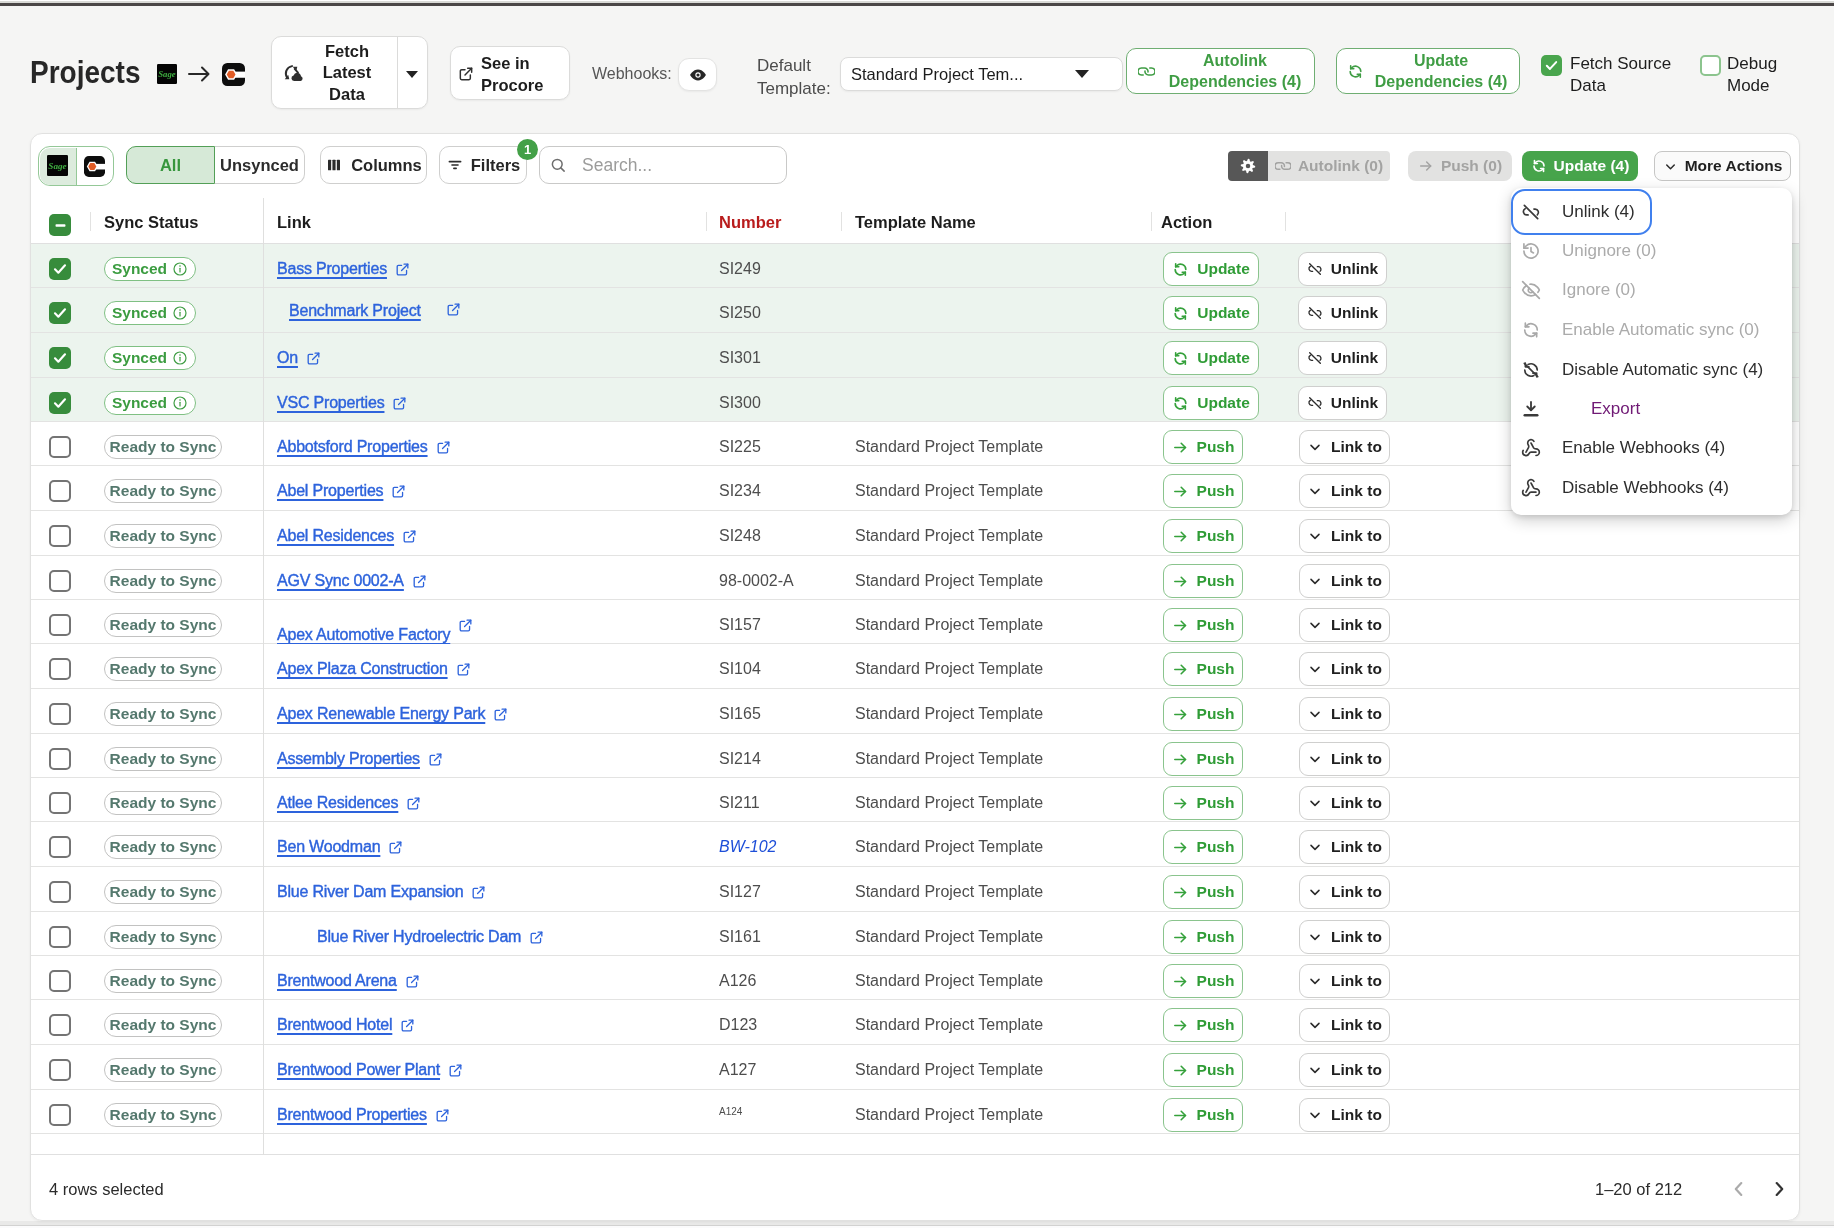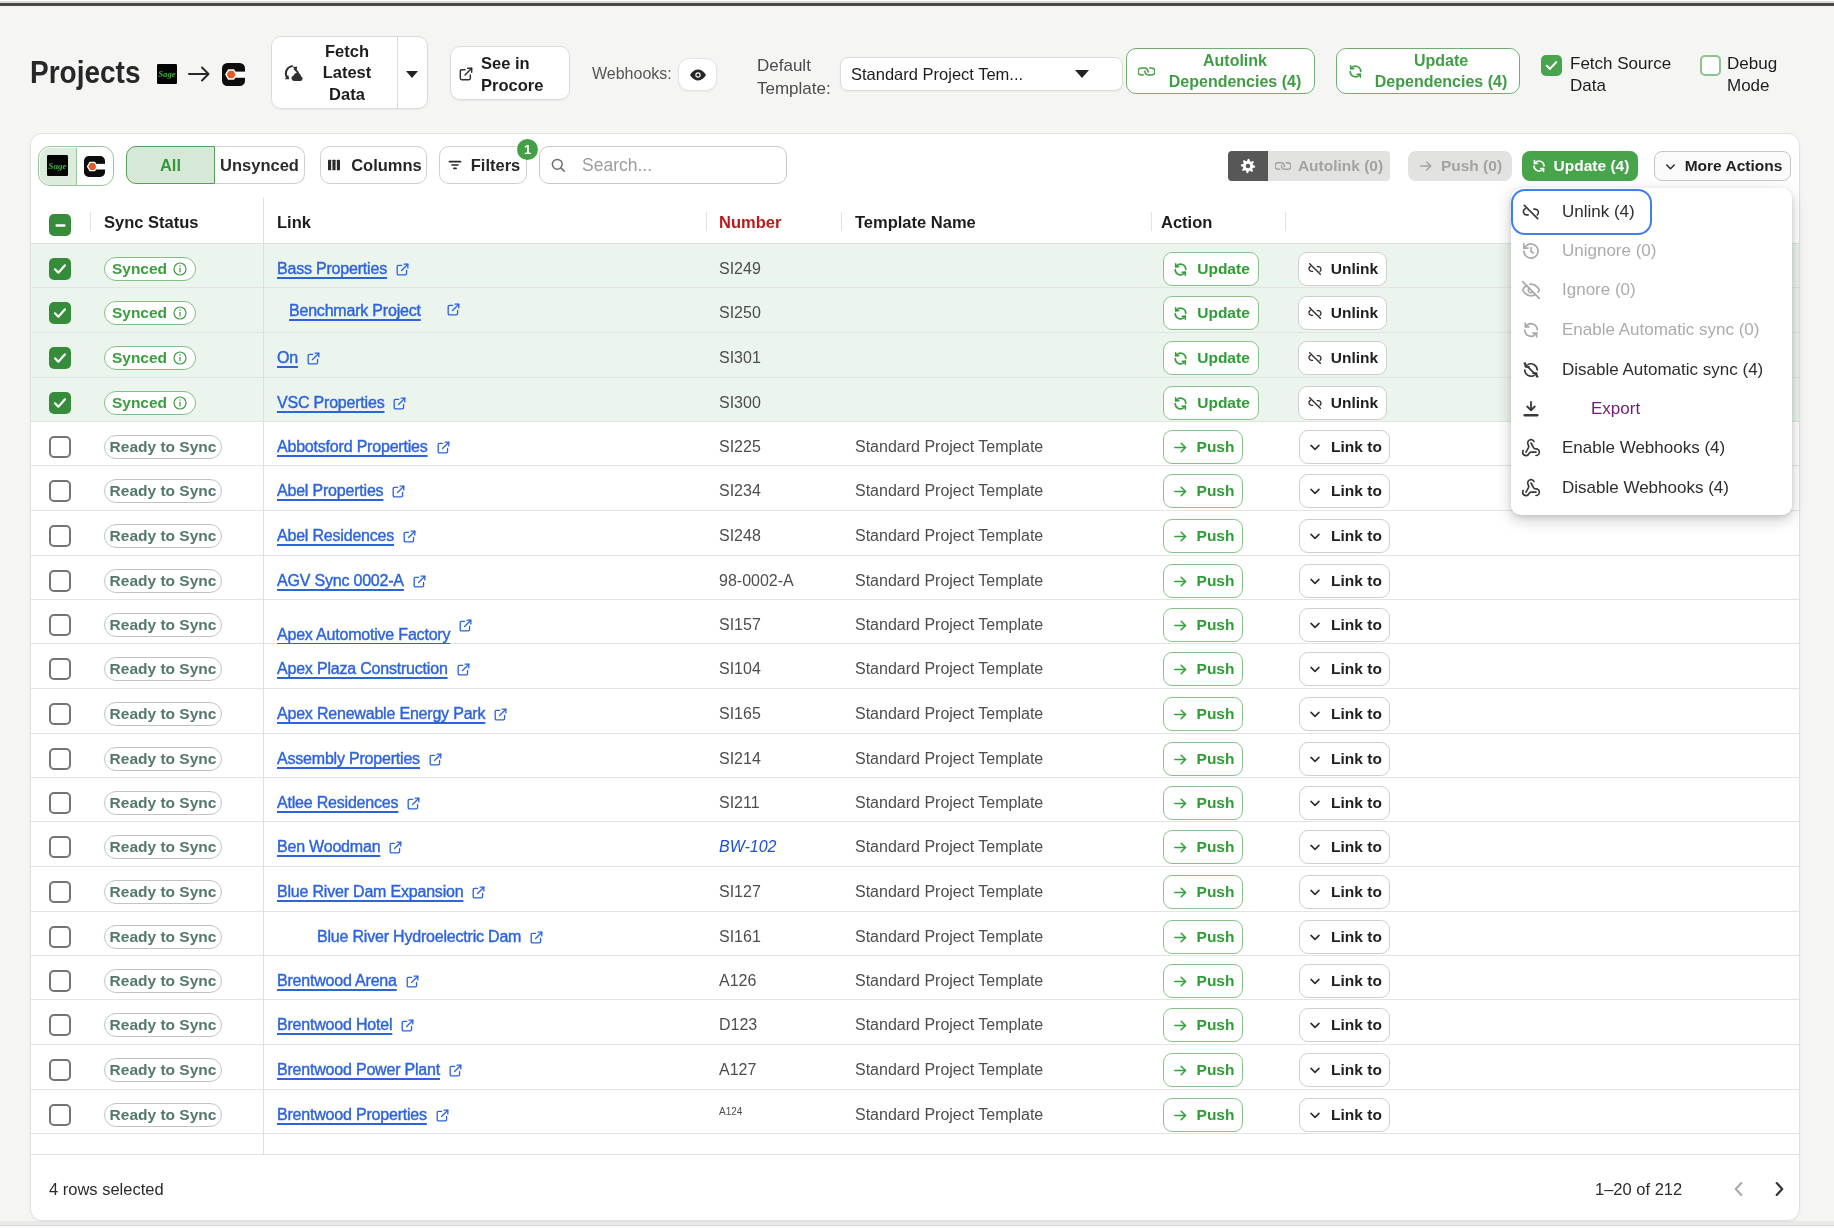--- a/index.html
+++ b/index.html
@@ -590,21 +590,21 @@
 <div class="abs" style="left:1299px;top:830px;width:91px;height:34px;background:#fff;border:1px solid #cfcfce;border-radius:9px;display:flex;align-items:center;justify-content:center;gap:8px;font-size:15.5px;font-weight:700;color:#1f1f1f;">
     <svg width="16" height="16" viewBox="0 0 24 24" fill="none" style="">
       <path d="m6 9.5 6 6 6-6" stroke="#2b2b2b" stroke-width="2.3" stroke-linecap="round" stroke-linejoin="round"></path>
     </svg>
     <span>Link to</span>
   </div>
 <div class="abs" style="left:31px;top:867px;width:1768px;height:45px;background:#fff;border-bottom:1px solid #e3e3e2;"></div>
 <div class="abs" style="left:49px;top:881px;width:22px;height:22px;background:#fff;border:2px solid #747474;border-radius:5px;"></div>
 <div class="abs" style="left:104px;top:880px;width:118px;height:24px;border:1.5px solid #c2c2c1;border-radius:13px;display:flex;align-items:center;justify-content:center;font-size:15.5px;font-weight:600;color:#54786d;background:#fff;">Ready to Sync</div>
 <div class="abs" style="left:277px;top:881px;height:22px;display:flex;align-items:center;gap:8px;font-size:16px;font-weight:400;-webkit-text-stroke:0.4px currentColor;color:#2d63dc;letter-spacing:-0.2px;">
-    <span style="text-decoration:underline;text-underline-offset:3px;text-decoration-thickness:1.5px;text-decoration-skip-ink:none;">Blue River Dam Expansion</span>
+    <span style="text-underline-offset:3px;text-decoration-thickness:1.5px;text-decoration-skip-ink:none;">Blue River Dam Expansion</span>
     <svg width="15" height="15" viewBox="0 0 24 24" fill="none" style="">
       <path d="M18.5 13.5v5a2 2 0 0 1-2 2h-11a2 2 0 0 1-2-2v-11a2 2 0 0 1 2-2h5" stroke="#2d63dc" stroke-width="2.1" stroke-linecap="round" stroke-linejoin="round"></path>
       <path d="M14.5 3.5h6v6" stroke="#2d63dc" stroke-width="2.1" stroke-linecap="round" stroke-linejoin="round"></path>
       <path d="M10.5 13.5 20.5 3.5" stroke="#2d63dc" stroke-width="2.1" stroke-linecap="round" stroke-linejoin="round"></path>
     </svg>
   </div>
 <div class="abs" style="left:719px;top:883px;font-size:16px;color:#4d4d4d;">SI127</div>
 <div class="abs" style="left:855px;top:883px;font-size:16px;color:#4d4d4d;">Standard Project Template</div>
 <div class="abs" style="left:1163px;top:875px;width:80px;height:34px;background:#fff;border:1.5px solid #8ac48d;border-radius:9px;display:flex;align-items:center;justify-content:center;gap:8px;font-size:15.5px;font-weight:700;color:#2f9c36;">
     <svg width="17" height="17" viewBox="0 0 24 24" fill="none" style="">

